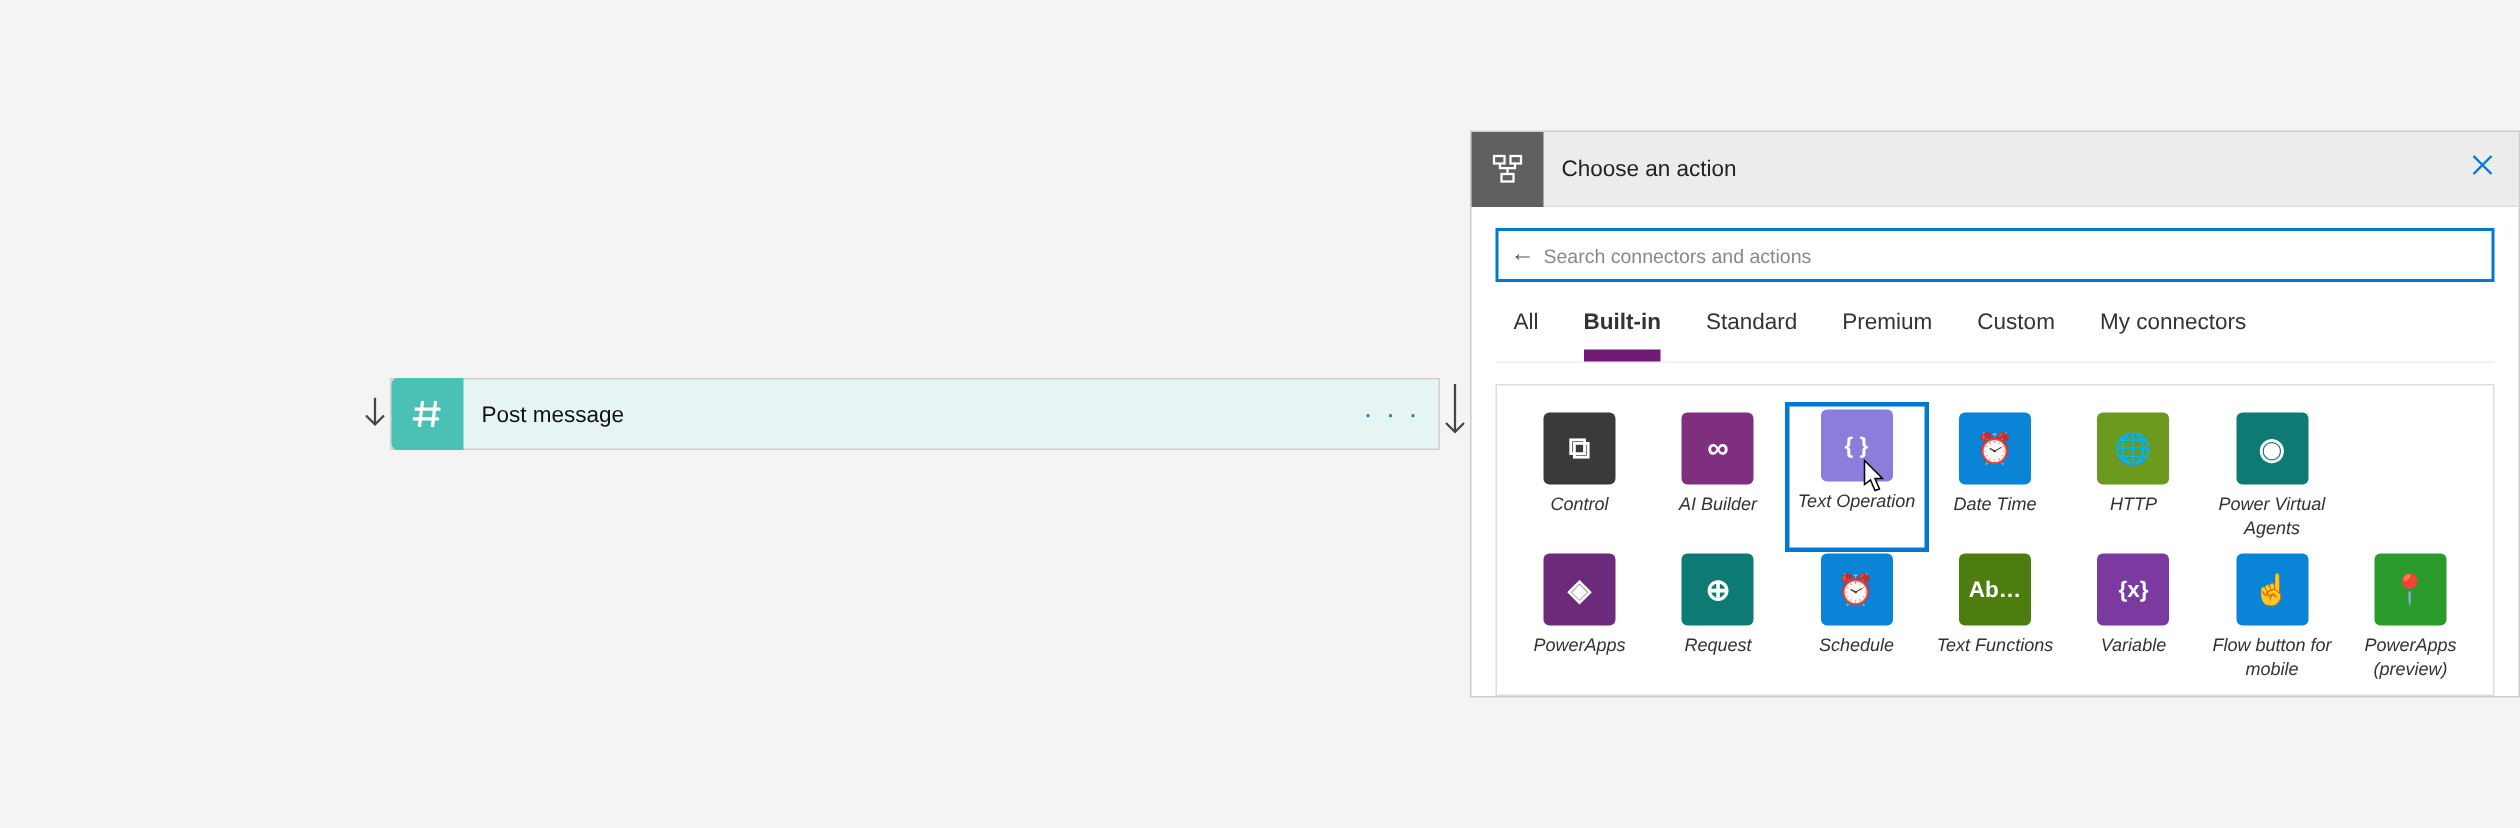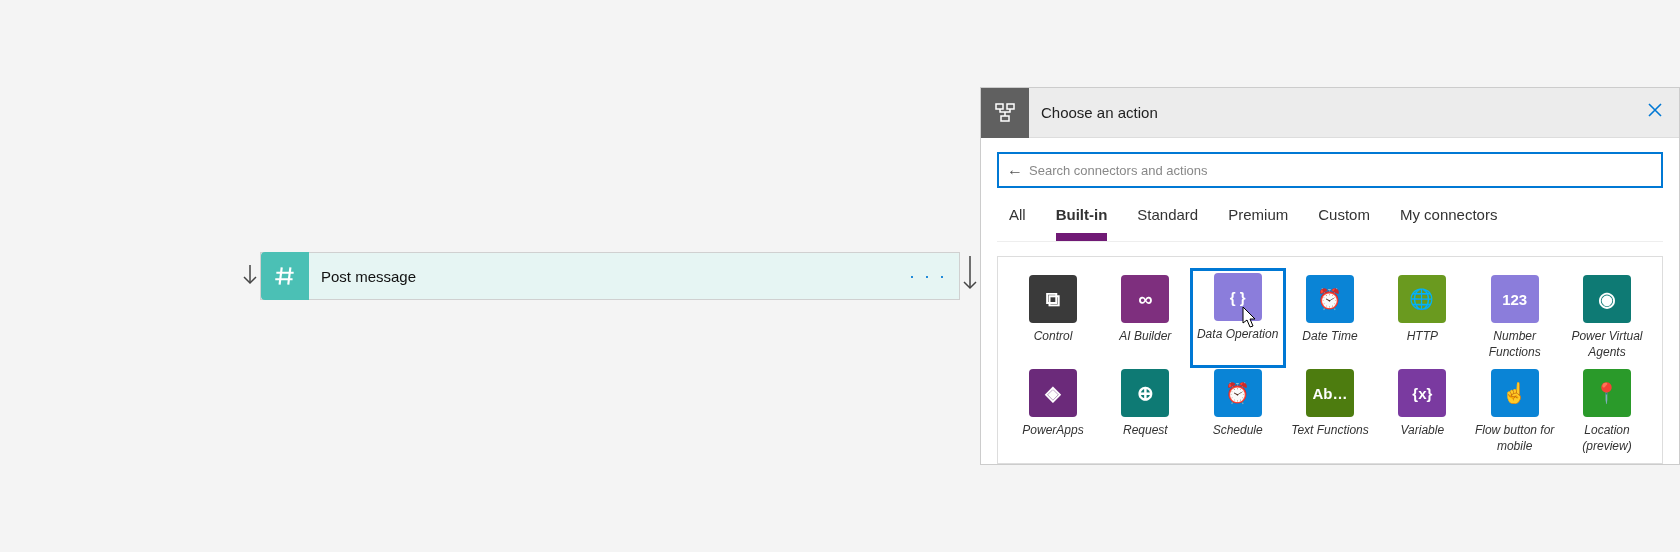--- a/index.html
+++ b/index.html
@@ -228,38 +228,34 @@
           <div class="connector">
             <div class="connector-icon" style="background:#3a3a3a">⧉</div>
             <div class="connector-label">Control</div>
           </div>
           <div class="connector">
             <div class="connector-icon" style="background:#7e2f7e">∞</div>
             <div class="connector-label">AI Builder</div>
           </div>
           <div class="connector selected" style="position:relative;">
             <div class="connector-icon" style="background:#8b7ddb;font-size:15px">{ }</div>
-            <div class="connector-label">Data Operation</div>
+            <div class="connector-label">Text Operation</div>
             <svg class="cursor-overlay" style="left:46px;top:34px;" width="22" height="26" viewBox="0 0 22 26">
               <path d="M4 2v16l4-3 3 7 3-1-3-7h5z" fill="#fff" stroke="#000" stroke-width="1"></path>
             </svg>
           </div>
           <div class="connector">
             <div class="connector-icon" style="background:#0a84d6">⏰</div>
             <div class="connector-label">Date Time</div>
           </div>
           <div class="connector">
             <div class="connector-icon" style="background:#6a9a1f">🌐</div>
             <div class="connector-label">HTTP</div>
           </div>
           <div class="connector">
-            <div class="connector-icon" style="background:#8b7ddb;font-size:15px">123</div>
-            <div class="connector-label">Number Functions</div>
-          </div>
-          <div class="connector">
             <div class="connector-icon" style="background:#0e7a74">◉</div>
             <div class="connector-label">Power Virtual Agents</div>
           </div>
         </div>
         <div class="grid">
           <div class="connector">
             <div class="connector-icon" style="background:#6b2a7a">◈</div>
             <div class="connector-label">PowerApps</div>
           </div>
           <div class="connector">
@@ -277,19 +273,19 @@
           <div class="connector">
             <div class="connector-icon" style="background:#7a3aa0;font-size:15px">{x}</div>
             <div class="connector-label">Variable</div>
           </div>
           <div class="connector">
             <div class="connector-icon" style="background:#0a84d6">☝</div>
             <div class="connector-label">Flow button for mobile</div>
           </div>
           <div class="connector">
             <div class="connector-icon" style="background:#2a9a2a">📍</div>
-            <div class="connector-label">Location (preview)</div>
+            <div class="connector-label">PowerApps (preview)</div>
           </div>
         </div>
       </div>
     </div>
   </div>
 </div>
 
 </body></html>

